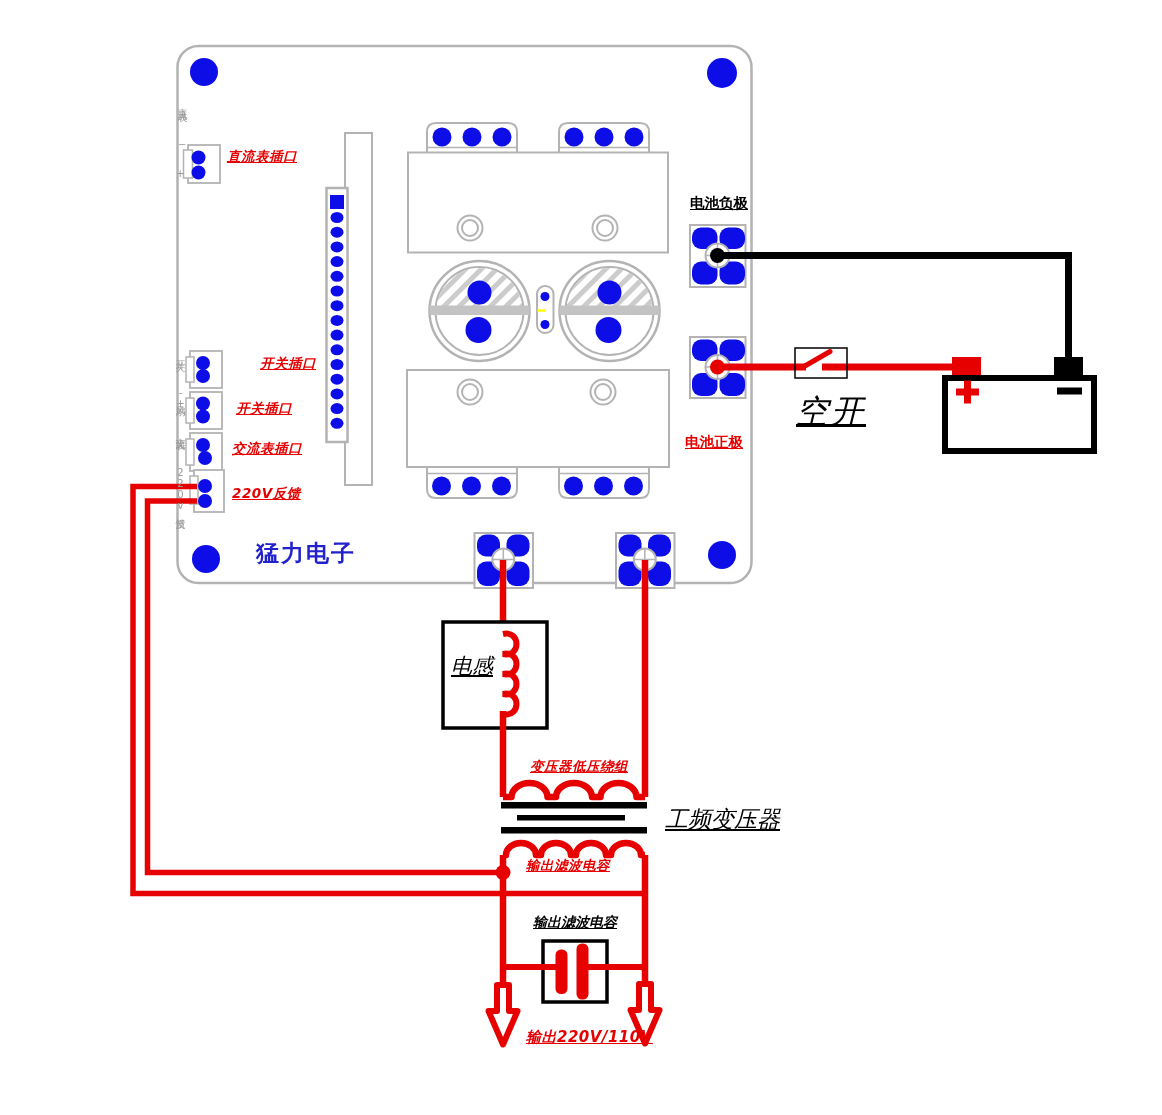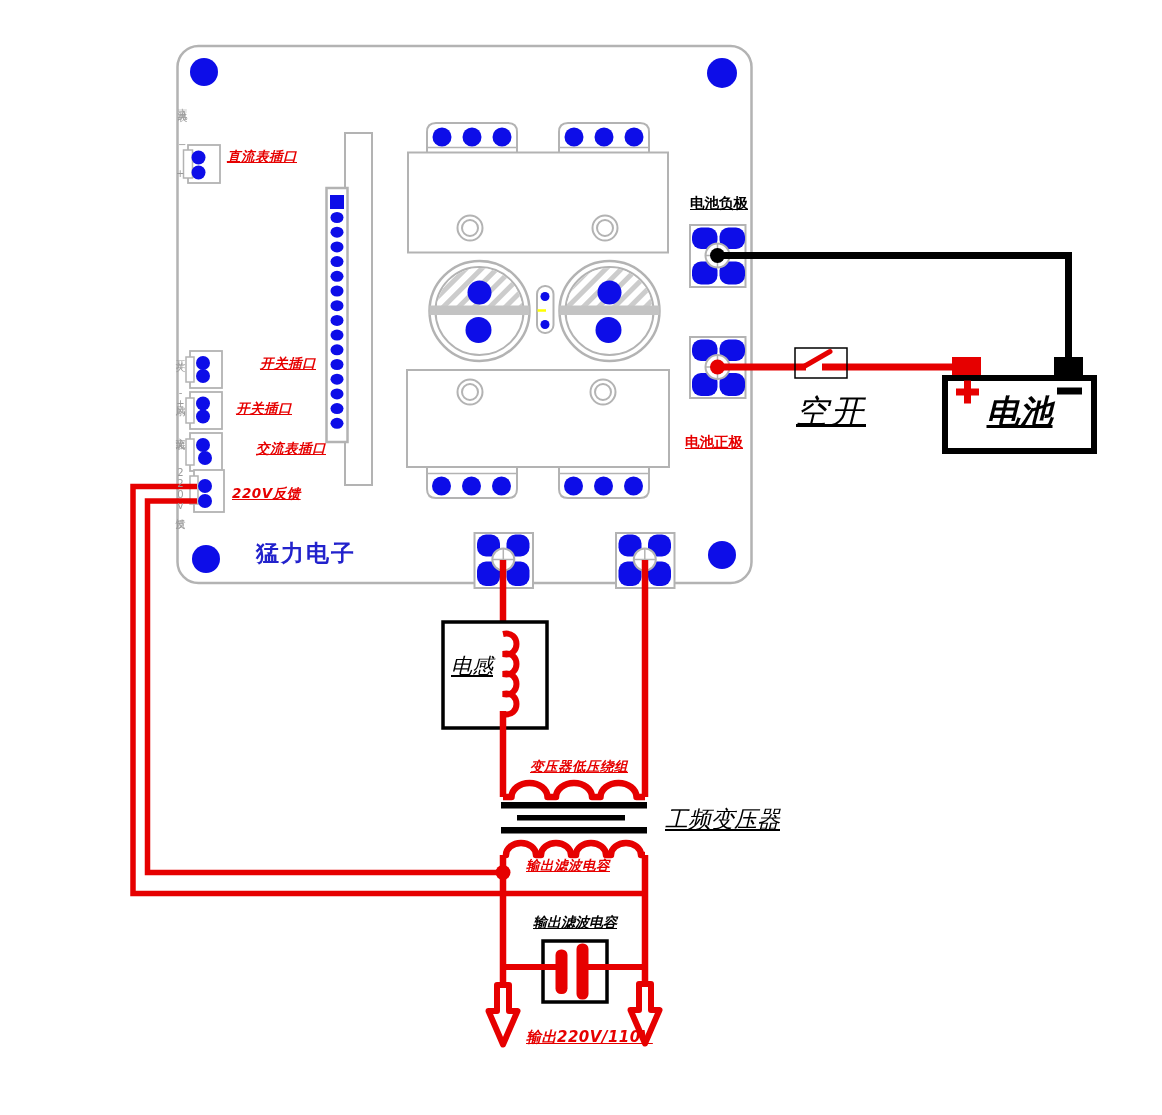--- a/index.html
+++ b/index.html
@@ -263,28 +263,27 @@
     <rect x="576.5" y="943.5" width="12" height="56" rx="5.5" fill="var(--wire-red)"></rect>
   </g>
 
   <path d="M497,985 V1011 H488.5 L503,1044.5 L517.5,1011 H509 V985 Z" fill="#fff" stroke="var(--wire-red)" stroke-width="6" stroke-linejoin="round"></path>
   <path d="M639,984 V1010 H630.5 L645,1043.5 L659.5,1010 H651 V984 Z" fill="#fff" stroke="var(--wire-red)" stroke-width="6" stroke-linejoin="round"></path>
 </svg>
 
 <div class="lbl pl" style="left:227px;top:149px;">直流表插口</div>
 <div class="lbl pl" style="left:224px;top:356px;margin-left:36px;">开关插口</div>
 <div class="lbl pl" style="left:236px;top:401px;">开关插口</div>
-<div class="lbl pl" style="left:232px;top:441px;margin-left:24px;">交流表插口</div>
+<div class="lbl pl" style="left:232px;top:441px;">交流表插口</div>
 <div class="lbl pl" style="left:232px;top:486px;">220V反馈</div>
 
 <div class="lbl bl" style="left:690px;top:196px;">电池负极</div>
 <div class="lbl rl" style="left:685px;top:398px;margin-top:37px;">电池正极</div>
 
 <div class="lbl il" style="left:796px;top:394px;font-size:32px;letter-spacing:3px;">空开</div>
-<div class="lbl il" style="left:945px;top:394px;width:149px;text-align:center;font-size:33px;font-weight:700;">电池</div>
 
 <div class="lbl brand" style="left:256px;top:541px;">猛力电子</div>
 
 <div class="lbl il" style="left:451px;top:655px;font-size:21px;">电感</div>
 <div class="lbl pl" style="left:530px;top:759px;">变压器低压绕组</div>
 <div class="lbl il" style="left:665px;top:807px;font-size:23px;">工频变压器</div>
 <div class="lbl pl" style="left:526px;top:858px;">输出滤波电容</div>
 <div class="lbl il" style="left:533px;top:915px;font-size:14px;font-weight:600;">输出滤波电容</div>
 <div class="lbl pl" style="left:526px;top:1029px;font-size:15px;">输出220V/110V</div>
 

